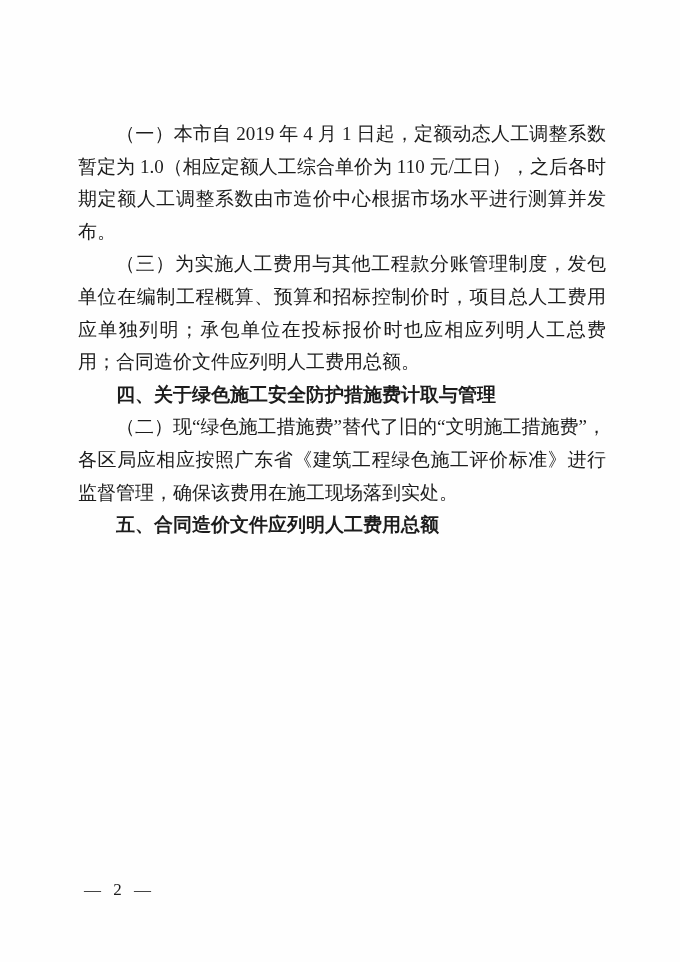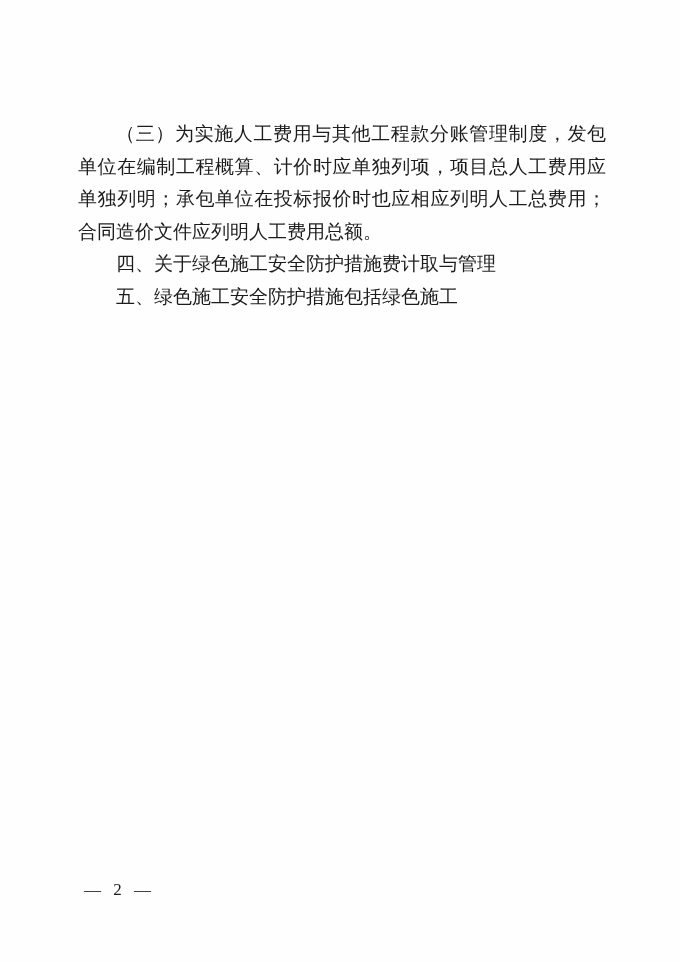--- a/index.html
+++ b/index.html
@@ -24,34 +24,36 @@
     font-size: 19px;
     line-height: 32.6px;
     text-align: justify;
   }
   .body-para {
     text-indent: 2em;
     font-weight: 400;
   }
   .section-heading {
     text-indent: 2em;
-    font-weight: 400;
+    font-weight: 700;
   }
   .page-number {
     position: absolute;
     left: 84px;
     top: 880px;
     color: #1c1c1c;
     font-size: 17px;
     letter-spacing: 4px;
   }
 </style>
 </head>
 <body>
 
 <div class="sheet">
   <div class="content">
-    <p class="body-para">（三）为实施人工费用与其他工程款分账管理制度，发包单位在编制工程概算、计价时应单独列项，项目总人工费用应单独列明；承包单位在投标报价时也应相应列明人工总费用；合同造价文件应列明人工费用总额。</p>
+    <p class="body-para">（一）本市自 2019 年 4 月 1 日起，定额动态人工调整系数暂定为 1.0（相应定额人工综合单价为 110 元/工日），之后各时期定额人工调整系数由市造价中心根据市场水平进行测算并发布。</p>
+    <p class="body-para">（三）为实施人工费用与其他工程款分账管理制度，发包单位在编制工程概算、预算和招标控制价时，项目总人工费用应单独列明；承包单位在投标报价时也应相应列明人工总费用；合同造价文件应列明人工费用总额。</p>
     <p class="section-heading">四、关于绿色施工安全防护措施费计取与管理</p>
-    <p class="section-heading">五、绿色施工安全防护措施包括绿色施工</p>
+    <p class="body-para">（二）现“绿色施工措施费”替代了旧的“文明施工措施费”，各区局应相应按照广东省《建筑工程绿色施工评价标准》进行监督管理，确保该费用在施工现场落到实处。</p>
+    <p class="section-heading">五、合同造价文件应列明人工费用总额</p>
   </div>
   <div class="page-number">— 2 —</div>
 </div>
 
 </body></html>

